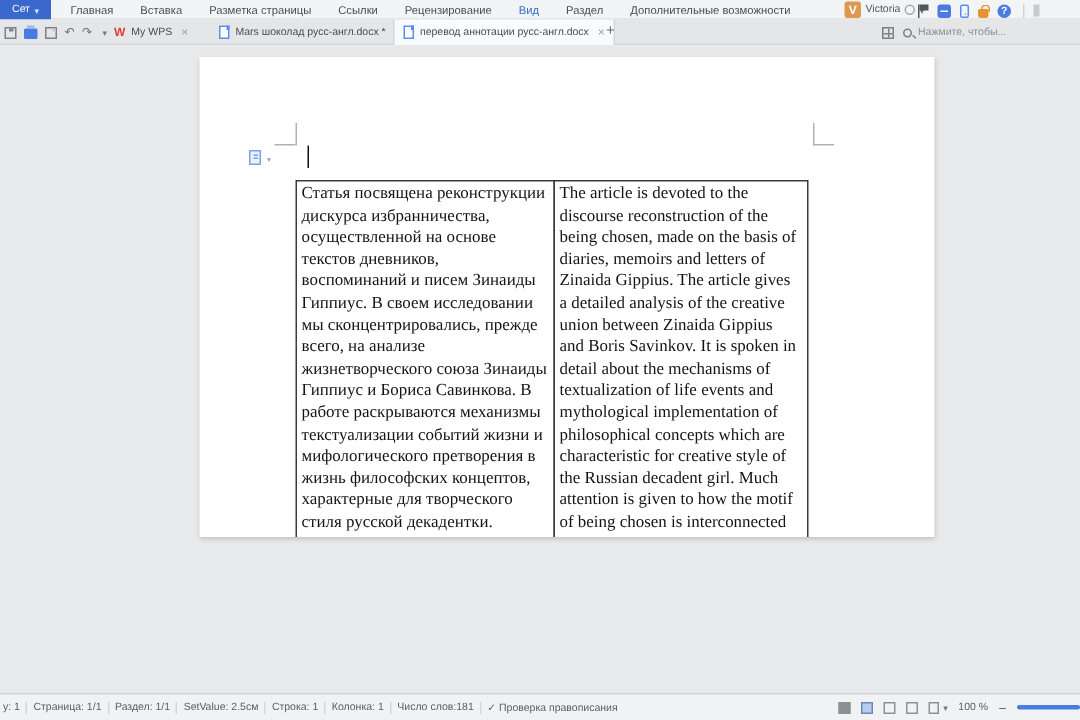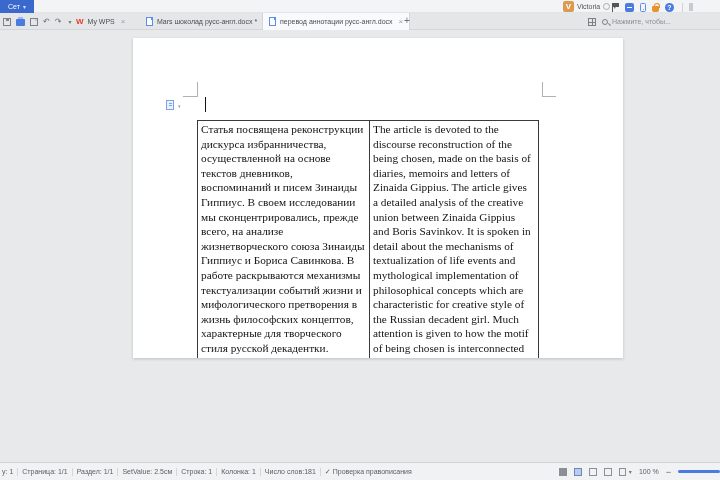--- a/index.html
+++ b/index.html
@@ -91,20 +91,30 @@
 </head>
 <body>
 
 <div class="window">
 
   <div class="menubar">
     <div class="app-btn">
       <span>Сет</span>
       <span class="caret">▾</span>
     </div>
+    <div class="menu-items">
+      <span class="menu-item">Главная</span>
+      <span class="menu-item">Вставка</span>
+      <span class="menu-item">Разметка страницы</span>
+      <span class="menu-item">Ссылки</span>
+      <span class="menu-item">Рецензирование</span>
+      <span class="menu-item active">Вид</span>
+      <span class="menu-item">Раздел</span>
+      <span class="menu-item">Дополнительные возможности</span>
+    </div>
     <div class="account">
       <span class="avatar">V</span>
       <span class="acct-name">Victoria</span>
       <span class="acct-badge"></span>
       <span class="acct-caret">▾</span>
     </div>
     <div class="top-icons">
       <span class="flag-ic"></span>
       <span class="sync-ic"></span>
       <span class="phone-ic"></span>

